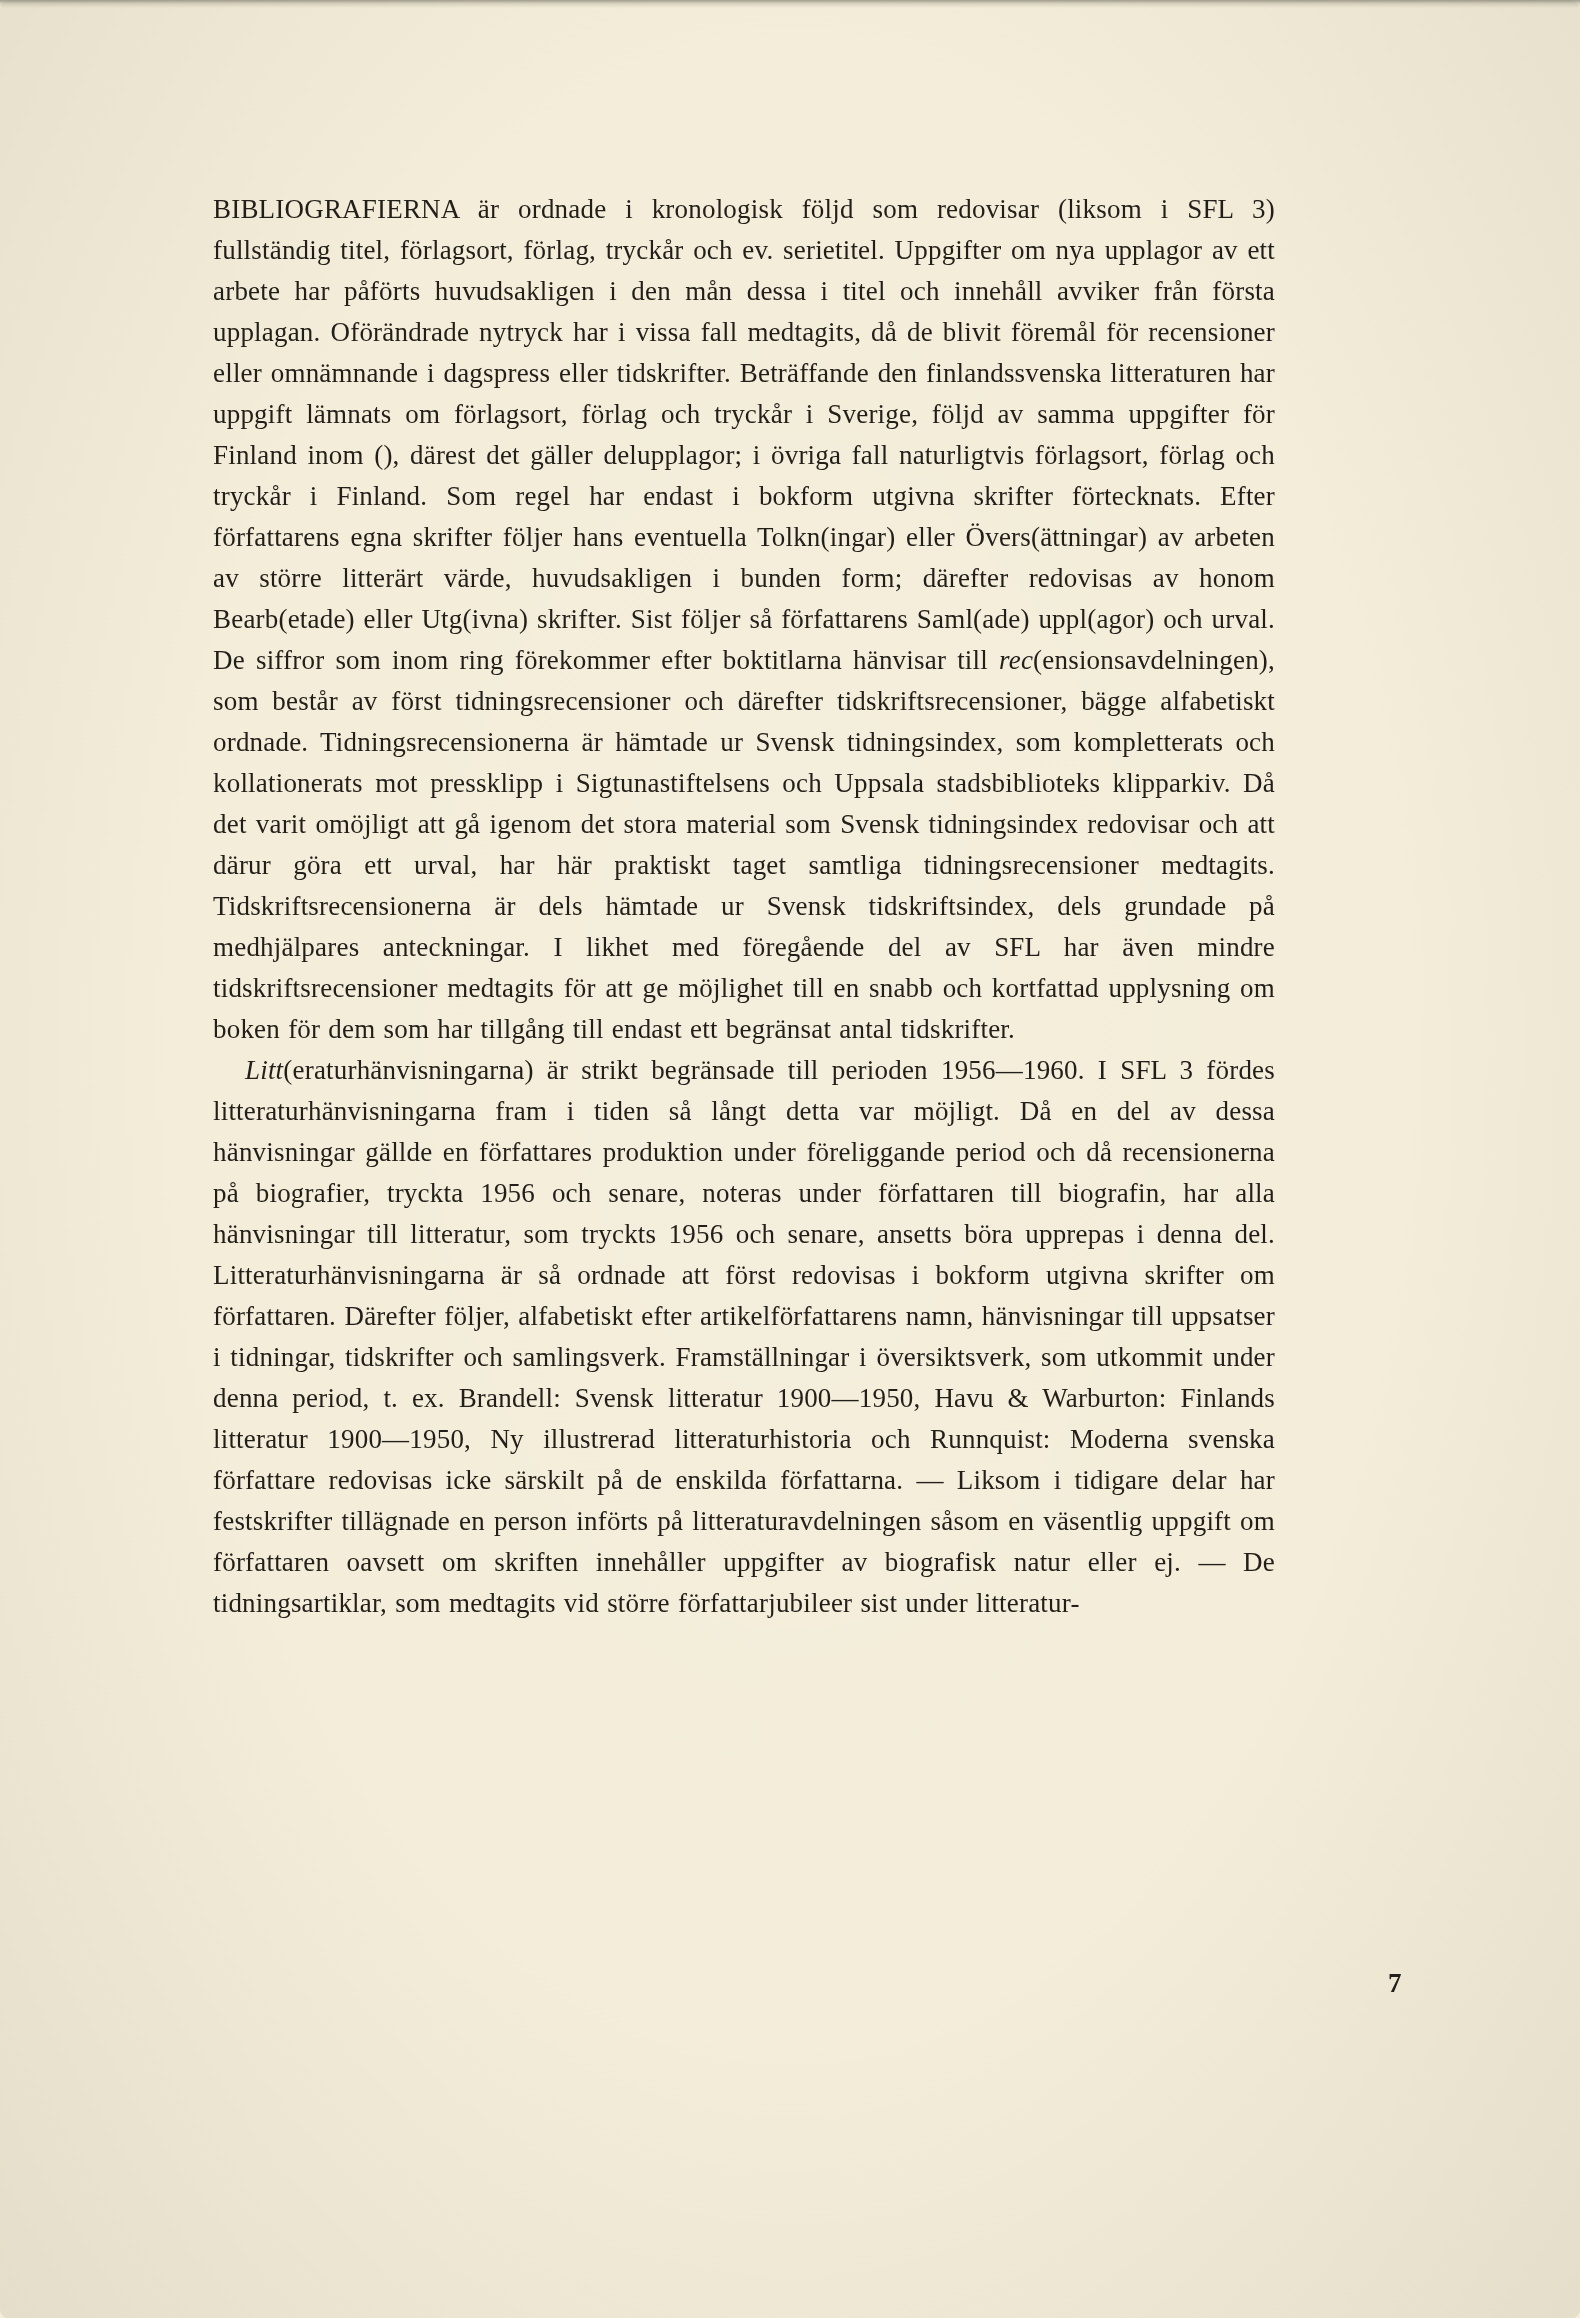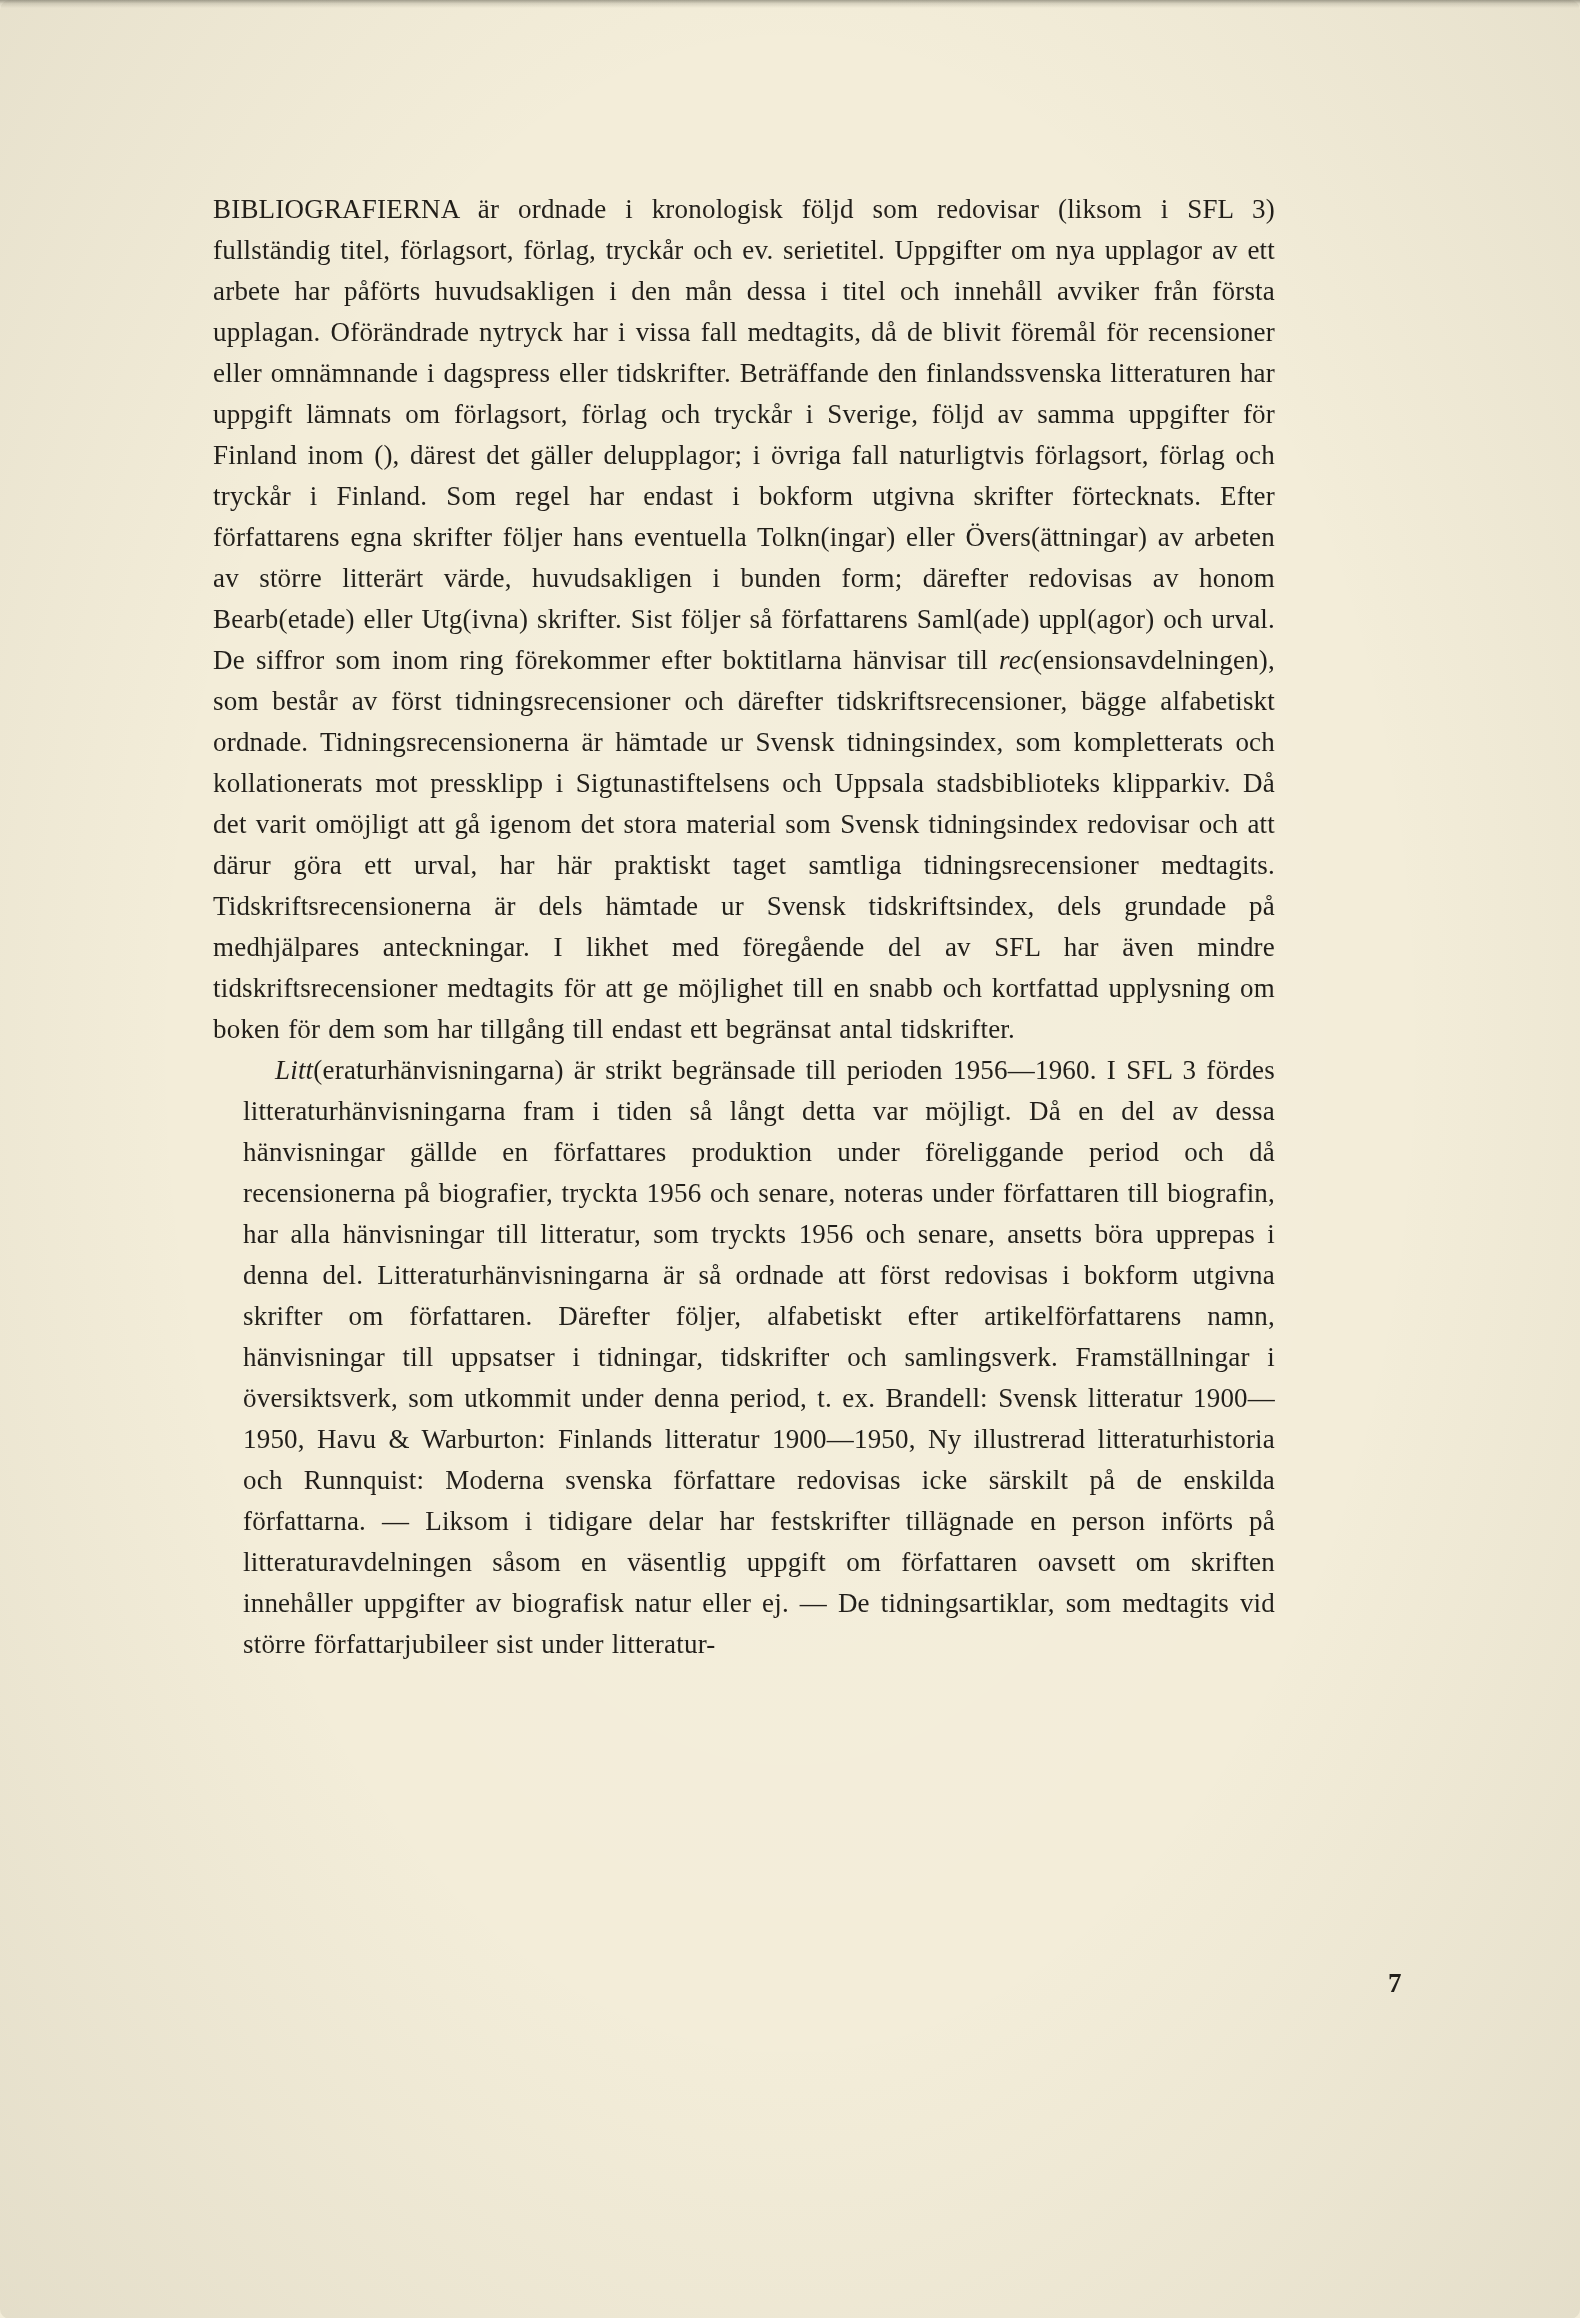--- a/index.html
+++ b/index.html
@@ -41,21 +41,20 @@
     text-align: justify;
     letter-spacing: 0.2px;
     word-spacing: 1.2px;
   }
   .text-block p {
     margin: 0;
     padding: 0;
   }
   .text-block p.indent {
     text-indent: 32px;
-    margin-left: 30px;
   }
   .text-block em {
     font-style: italic;
   }
   .page-number {
     position: absolute;
     left: 1388px;
     top: 1968px;
     color: #221f1a;
     font-size: 27px;

